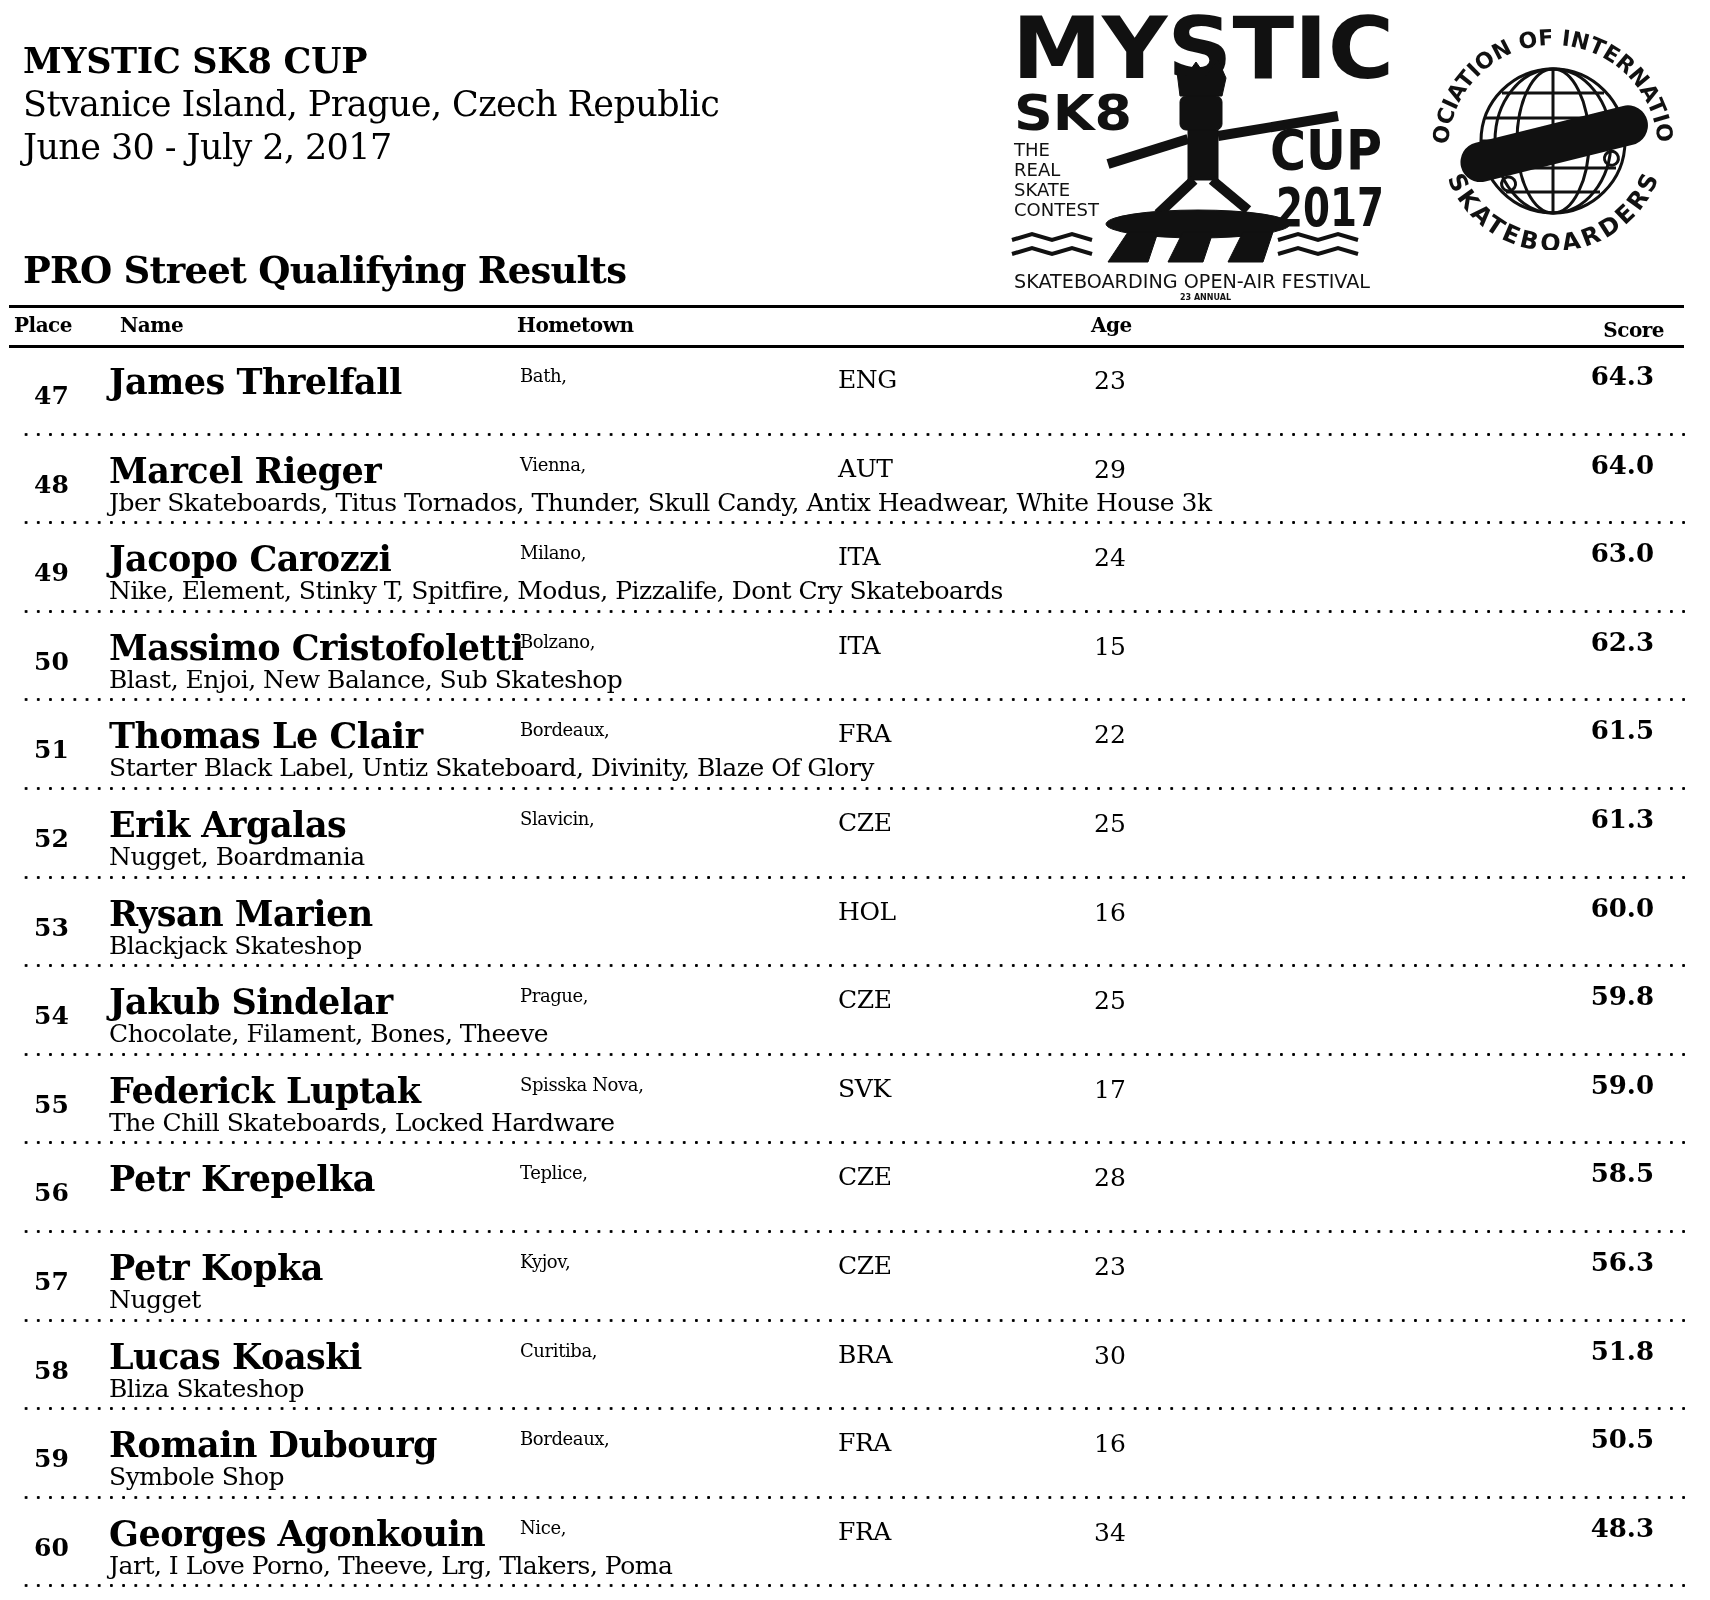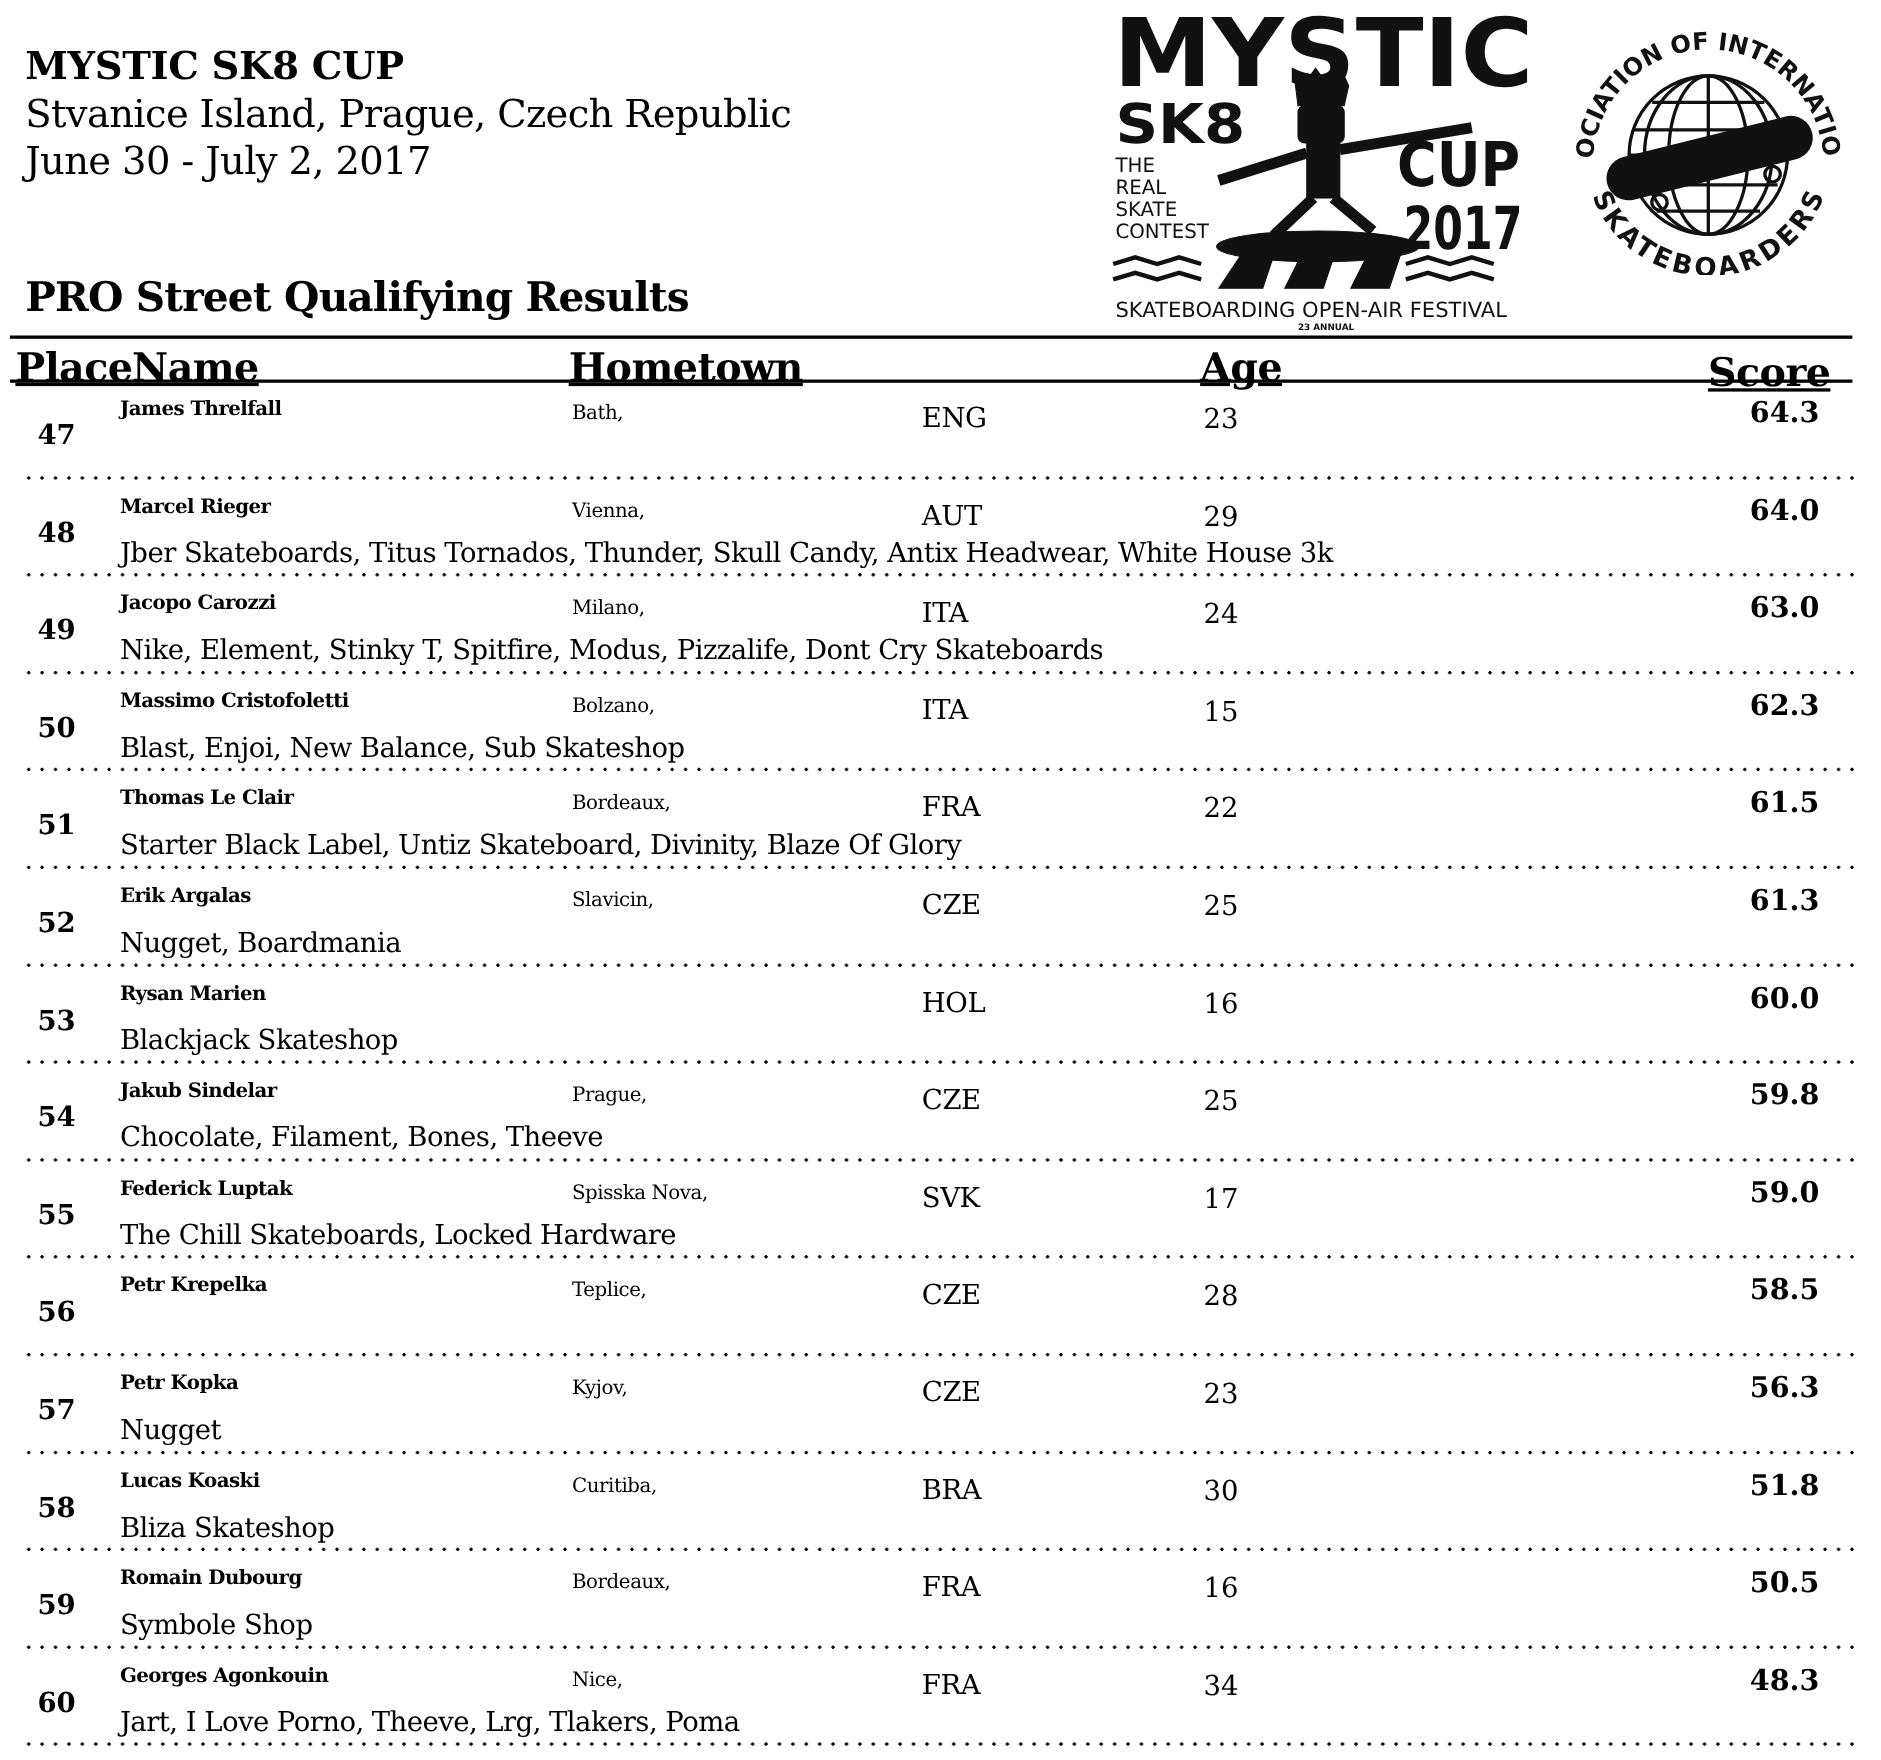--- a/index.html
+++ b/index.html
@@ -10,30 +10,30 @@
   .abs { position: absolute; white-space: nowrap; }
   .event-title { left: 23px; top: 40px; font-size: 35px; font-weight: bold; letter-spacing: -0.3px; }
   .event-location { left: 23px; top: 84px; font-size: 35px; letter-spacing: -0.6px; }
   .event-dates { left: 23px; top: 127px; font-size: 35px; letter-spacing: -0.6px; }
   .section-title { left: 23px; top: 248px; font-size: 37px; font-weight: bold; letter-spacing: -0.8px; }
 
   .rule { position: absolute; left: 9px; width: 1675px; height: 3px; background: #000; }
   .rule.top { top: 305px; }
   .rule.bottom { top: 345px; }
 
-  .hdr { position: absolute; top: 313px; font-size: 36px; font-weight: bold; letter-spacing: -0.5px; white-space: nowrap; text-decoration: underline; }
+  .hdr { position: absolute; top: 313px; font-size: 20px; font-weight: bold; letter-spacing: -0.5px; white-space: nowrap; }
   .hdr.place { left: 14px; }
   .hdr.name { left: 120px; }
   .hdr.hometown { left: 517px; }
   .hdr.age { left: 1091px; }
   .hdr.score { right: 46px; top: 318px; margin-left: 27px; }
 
   .row { position: absolute; left: 0; width: 1710px; height: 88.5px; }
   .row .place { position: absolute; left: 34px; top: 34px; font-size: 25px; font-weight: bold; }
-  .row .name { position: absolute; left: 109px; top: 14px; font-size: 18px; font-weight: bold; letter-spacing: -0.5px; white-space: nowrap; }
+  .row .name { position: absolute; left: 109px; top: 14px; font-size: 35px; font-weight: bold; letter-spacing: -0.5px; white-space: nowrap; }
   .row .city { position: absolute; left: 520px; top: 18px; font-size: 18px; letter-spacing: -0.4px; white-space: nowrap; }
   .row .country { position: absolute; left: 838px; top: 18px; font-size: 25px; letter-spacing: -0.4px; }
   .row .age { position: absolute; left: 1094px; top: 19px; font-size: 25px; }
   .row .score { position: absolute; right: 56px; top: 14px; font-size: 26px; font-weight: bold; }
   .row .sponsors { position: absolute; left: 109px; top: 52px; font-size: 25px; letter-spacing: -0.5px; white-space: nowrap; }
   .row .sep {
     position: absolute; left: 20px; width: 1672px; bottom: 0; height: 3px;
     background-image: radial-gradient(circle, #000 1.3px, transparent 1.6px);
     background-size: 12.2px 3px; background-repeat: repeat-x;
   }

